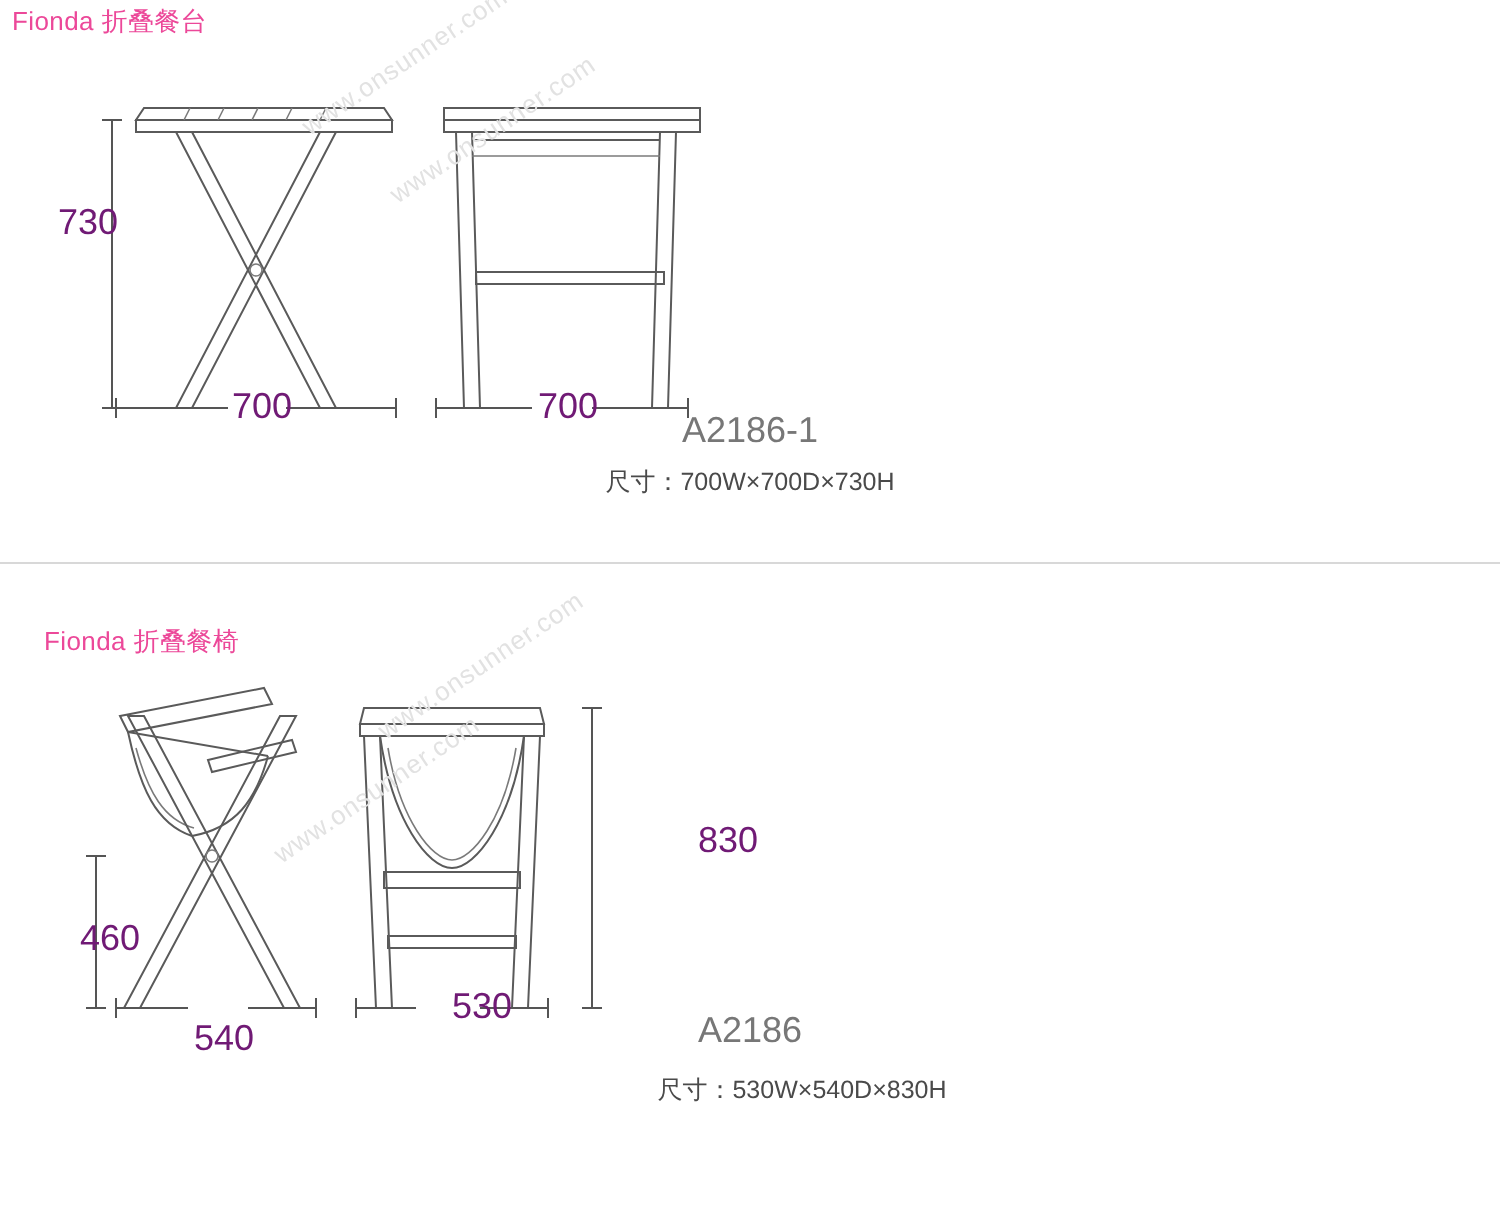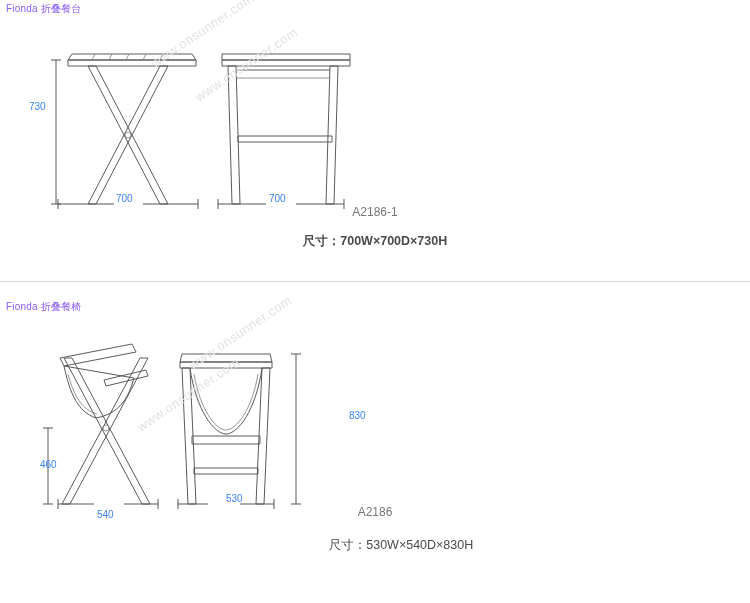--- a/index.html
+++ b/index.html
@@ -15,50 +15,50 @@
     position: relative;
     overflow: hidden;
   }
   .section {
     position: relative;
     width: 750px;
   }
   .section-title {
     position: absolute;
     left: 6px;
-    font-size: 10px;
-    color: #8b5cf6;
+    font-size: 13px;
+    color: #ec4899;
     letter-spacing: 0.2px;
     white-space: nowrap;
   }
   .divider {
     position: absolute;
     left: 0;
     width: 750px;
     height: 1px;
     background: #d8d8d8;
   }
   .caption-code {
     position: absolute;
     width: 100%;
     text-align: center;
-    font-size: 12px;
+    font-size: 18px;
     color: #777777;
   }
   .caption-size {
     position: absolute;
     width: 100%;
     text-align: center;
     font-size: 12.5px;
     color: #4a4a4a;
   }
   .dim-label {
     position: absolute;
-    font-size: 10px;
-    color: #3b82f6;
+    font-size: 18px;
+    color: #701a75;
     white-space: nowrap;
   }
   .wm {
     position: absolute;
     font-size: 13px;
     color: #e2e2e2;
     transform: rotate(-34deg);
     transform-origin: left top;
     white-space: nowrap;
     letter-spacing: 0.5px;
@@ -122,28 +122,28 @@
   </svg>
 
   <div class="dim-label" style="left:29px; top:101px;">730</div>
   <div class="dim-label" style="left:116px; top:193px;">700</div>
   <div class="dim-label" style="left:269px; top:193px;">700</div>
 
   <div class="wm" style="left:148px; top:58px;">www.onsunner.com</div>
   <div class="wm" style="left:192px; top:92px;">www.onsunner.com</div>
 
   <div class="caption-code" style="top:205px;">A2186-1</div>
-  <div class="caption-size" style="top:233px;font-weight:bold;">尺寸：700W×700D×730H</div>
+  <div class="caption-size" style="top:233px;">尺寸：700W×700D×730H</div>
 
   <div class="divider" style="top:281px;"></div>
 </div>
 
 <div class="section" style="position:absolute; left:0; top:300px;">
 
-  <div class="section-title" style="top:0;">Fionda 折叠餐椅</div>
+  <div class="section-title" style="top:12px;margin-left:16px;">Fionda 折叠餐椅</div>
 
   <svg width="750" height="240" style="position:absolute; left:0; top:18px;">
 
     <path class="ln" d="M60,40 L132,26 L136,34 L64,48 Z"></path>
 
     <path class="ln" d="M64,48 L134,60"></path>
     <path class="ln" d="M64,48 C70,76 78,94 96,100"></path>
     <path class="ln" d="M134,60 C128,82 118,96 96,100"></path>
     <path class="ln-thin" d="M68,56 C74,78 82,92 97,96"></path>
 

